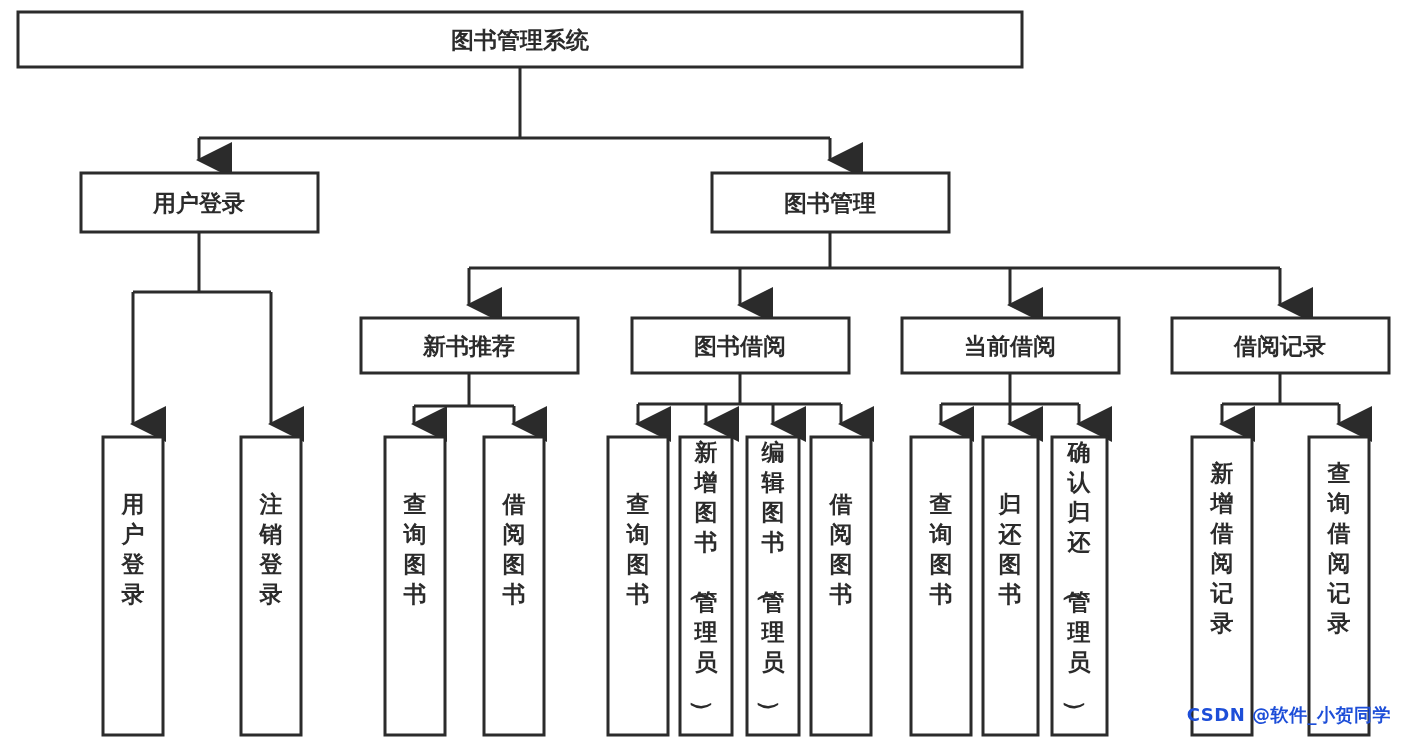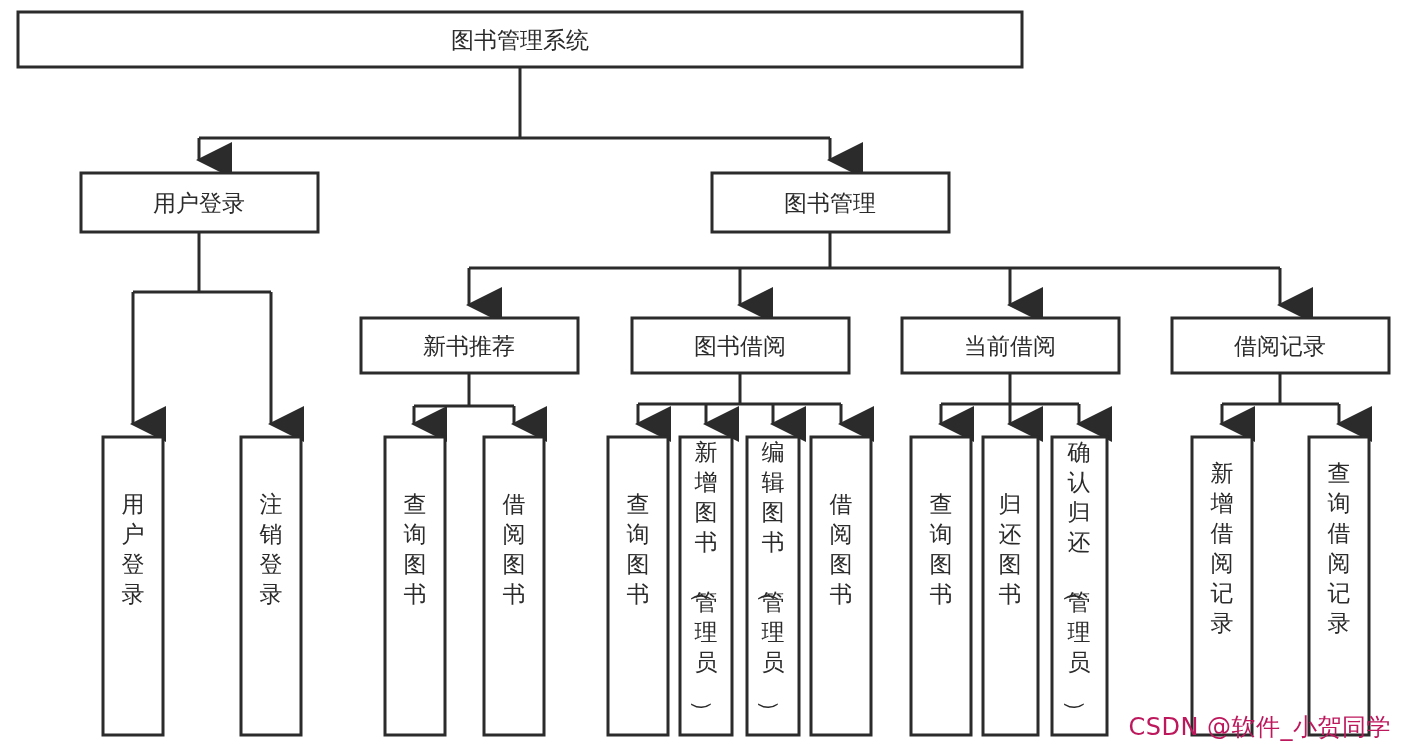--- a/index.html
+++ b/index.html
@@ -12,20 +12,21 @@
     width: 1405px;
     height: 747px;
     font-family: "DejaVu Sans", "Liberation Sans", sans-serif;
     overflow: hidden;
     position: relative;
   }
   #diagram-root {
     position: relative;
     width: 1405px;
     height: 747px;
+    font-weight: bold;
   }
   svg.diagram {
     display: block;
     width: 1405px;
     height: 747px;
   }
   .node-box {
     fill: #ffffff;
     stroke: #2b2b2b;
     stroke-width: 3;
@@ -53,24 +54,24 @@
     stroke-width: 3;
     fill: none;
   }
   .arrow-head {
     fill: #2b2b2b;
     stroke: none;
   }
   .watermark {
     position: absolute;
     right: 14px;
-    bottom: 4px;
-    font-family: "DejaVu Sans", "Liberation Sans", sans-serif;
-    font-size: 24px;
-    color: #be185d;
+    bottom: 20px;
+    font-family: "DejaVu Sans", "Liberation Sans", sans-serif;
+    font-size: 18px;
+    color: #1d4ed8;
     white-space: nowrap;
     letter-spacing: 0.5px;
     pointer-events: none;
   }
 </style>
 </head>
 <body>
 
 <div id="diagram-root">
 

